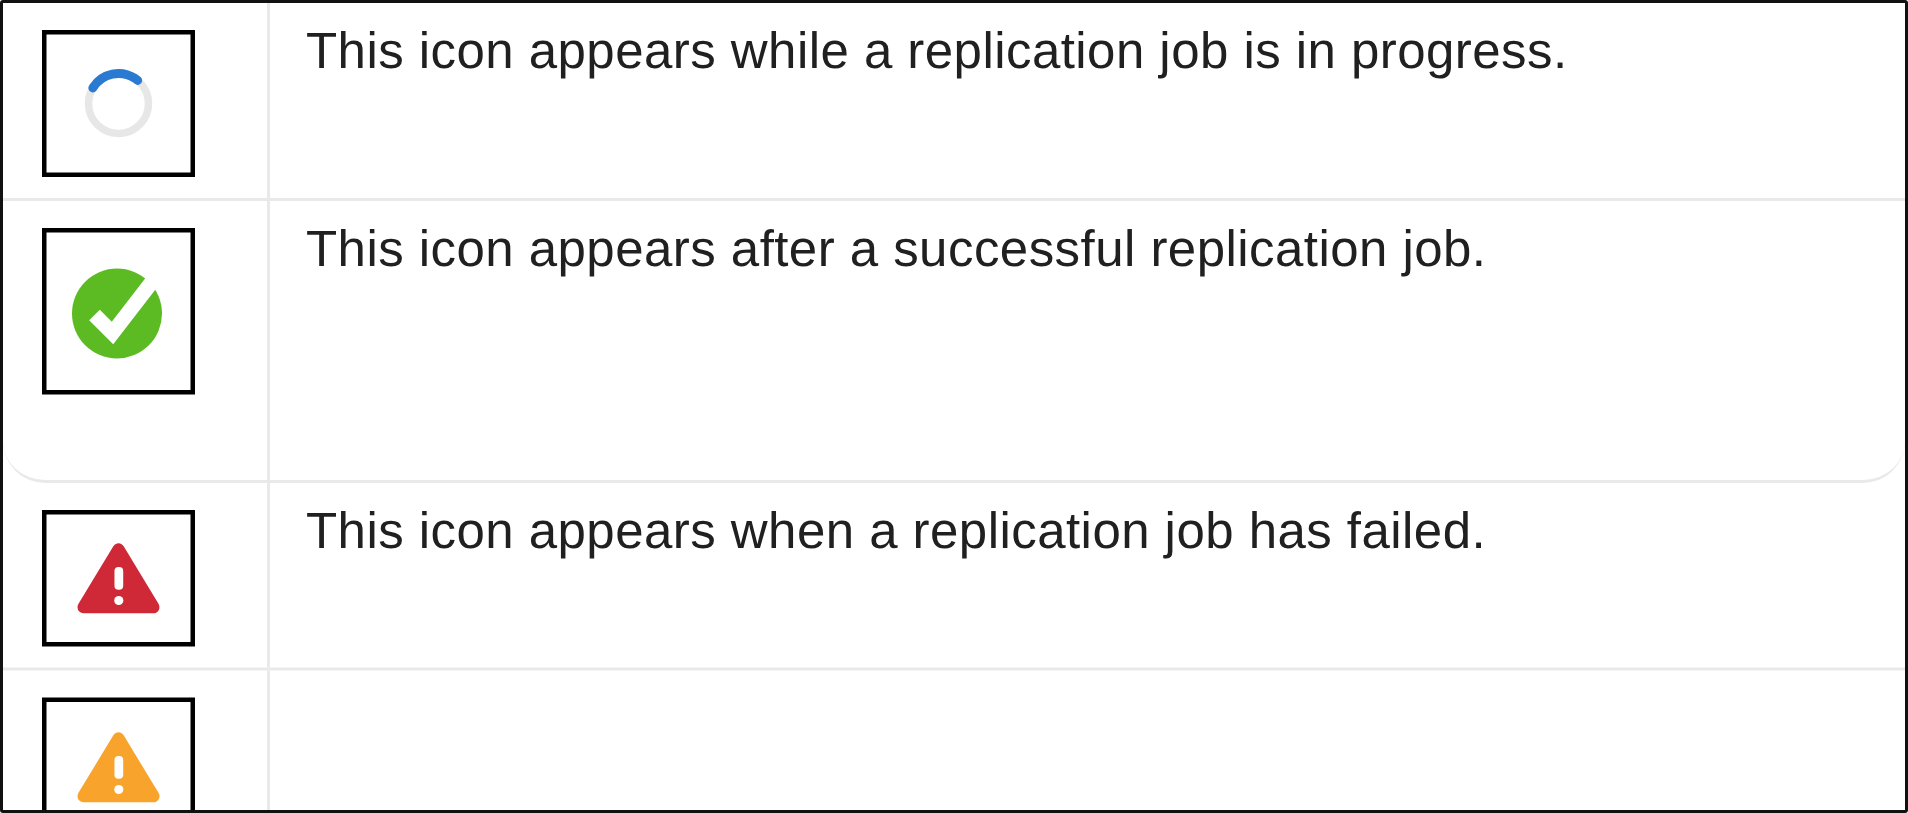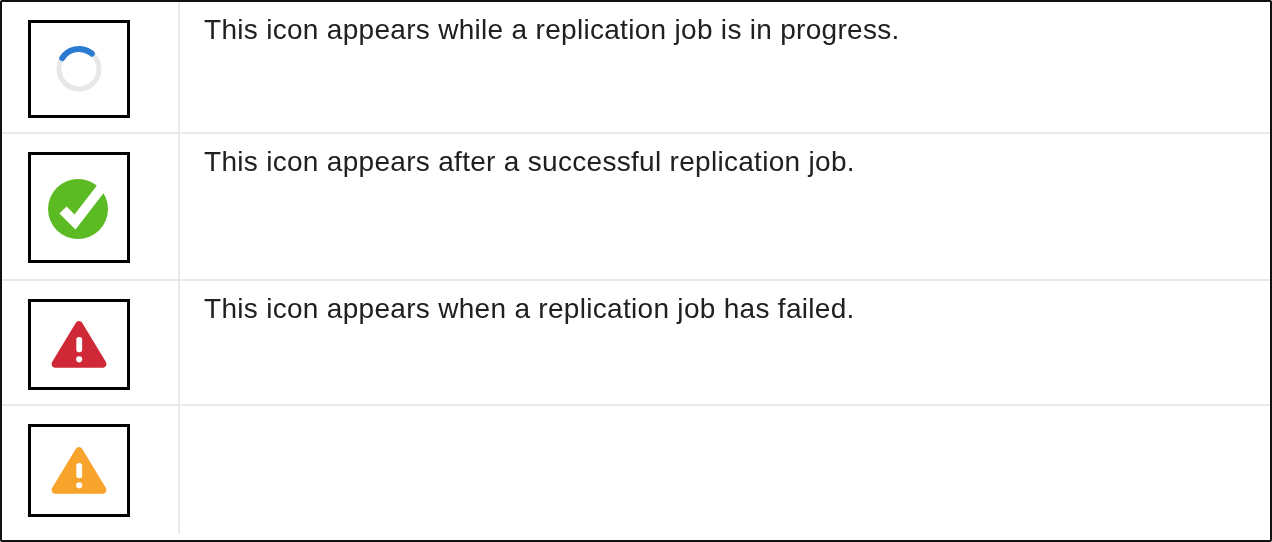--- a/index.html
+++ b/index.html
@@ -18,21 +18,21 @@
     height: 100%;
     display: flex;
     flex-direction: column;
   }
   .row {
     display: flex;
     align-items: stretch;
     flex: none;
   }
   .row.r1 { height: 132px; }
-  .row.r2 { height: 147px; }
+  .row.r2 { height: 188px; border-radius: 28px; }
   .row.r3 { height: 125px; justify-content: space-between; }
   .row.r4 { height: 128px; }
   .row:not(:last-child) { border-bottom: 2px solid var(--divider, #e9e9e9); }
 
   .icon-cell {
     width: 178px;
     flex: none;
     border-right: 2px solid var(--divider, #e9e9e9);
   }
   .icon-box {
@@ -48,21 +48,21 @@
   .r2 .icon-box { height: 111px; }
   .r3 .icon-box { height: 91px; }
   .r4 .icon-box { height: 93px; }
 
   .text-cell {
     flex: 1;
     padding: 10px 18px 0 24px;
   }
   .desc {
     margin: 0;
-    font-size: 28px;
+    font-size: 34px;
     line-height: 1.3;
     letter-spacing: 0.3px;
     color: var(--text, #202020);
     font-weight: 400;
   }
   svg { display: block; overflow: visible; }
   .spinner-track { stroke: var(--spinner-track, #e7e7e7); }
   .spinner-arc   { stroke: var(--spinner-blue, #2a7ad2); }
   .check-circle  { fill: var(--success-green, #5cbb22); }
   .tri-failed    { fill: var(--failed-red, #cf2937); stroke: var(--failed-red, #cf2937); }

